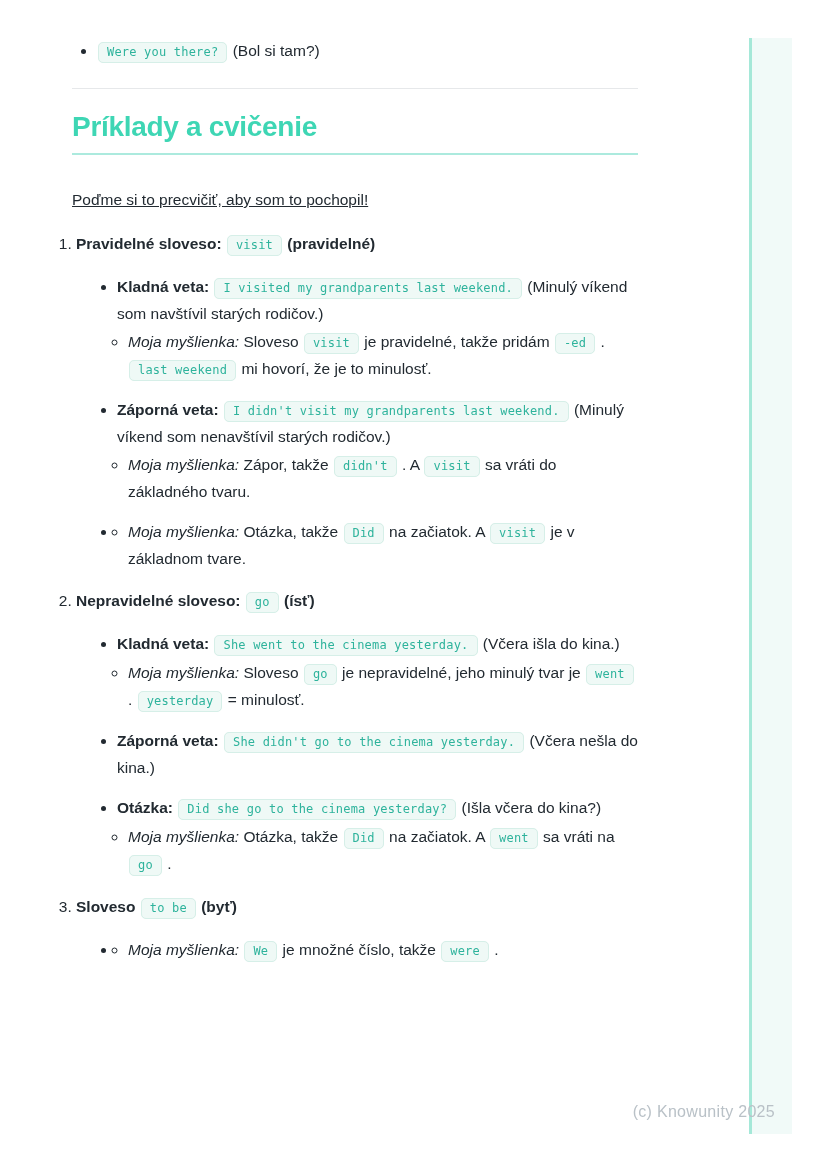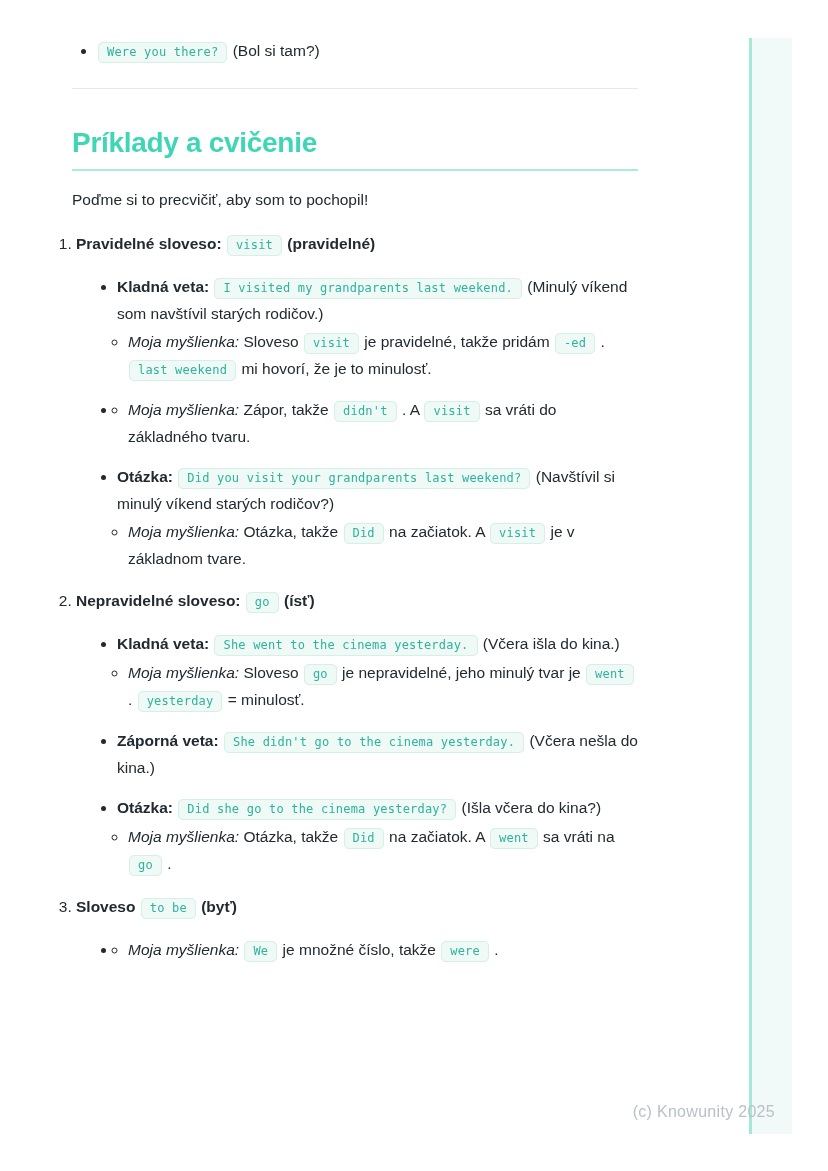--- a/index.html
+++ b/index.html
@@ -10,25 +10,25 @@
     font-size:15.5px; color:#222a31;
   }
   .content { position:absolute; left:72px; top:38px; width:566px; }
 
   .toplist { list-style:disc; padding-left:25px; }
   .toplist li { line-height:26px; }
 
   .divider { border:none; border-top:1px solid var(--divider,#e6e8ea); margin-top:23px; }
 
   h2.section-heading {
-    margin-top:38px; font-size:28px; line-height:32px; font-weight:700;
+    margin-top:22px; font-size:28px; line-height:32px; font-weight:700;
     letter-spacing:-0.3px; color:var(--accent,#3ed6b4);
     padding-bottom:10px; border-bottom:2px solid var(--accent_light,#aceade);
   }
-  .intro { margin-top:16px; line-height:26px; }
+  .intro { margin-top:32px; line-height:26px;text-decoration:underline; }
 
   ol.main { margin-top:18px; padding-left:4px; list-style:decimal; }
   ol.main > li { margin-bottom:16px; line-height:26px; }
   .ititle { line-height:26px; }
 
   ul.l2 { list-style:disc; padding-left:41px; margin-top:16px; }
   ul.l2 > li { margin-bottom:14px; line-height:26px; }
   ul.l2 > li:last-child { margin-bottom:0; }
 
   ul.l3 { list-style:circle; padding-left:11px; margin-top:2px; }
@@ -75,26 +75,26 @@
       <li>
         <div class="ititle"><span class="b">Pravidelné sloveso: </span><span class="code">visit</span><span class="b"> (pravidelné)</span></div>
         <ul class="l2">
           <li>
             <div class="bmain"><span class="b">Kladná veta: </span><span class="code">I visited my grandparents last weekend.</span><span class="p"> (Minulý víkend som navštívil starých rodičov.)</span></div>
             <ul class="l3">
               <li><span class="i">Moja myšlienka:</span><span class="p"> Sloveso </span><span class="code">visit</span><span class="p"> je pravidelné, takže pridám </span><span class="code">-ed</span><span class="p"> . </span><span class="code">last weekend</span><span class="p"> mi hovorí, že je to minulosť.</span></li>
             </ul>
           </li>
           <li>
+            <div class="bmain"><span class="b">Záporná veta: </span><span class="code">I didn't visit my grandparents last weekend.</span><span class="p"> (Minulý víkend som nenavštívil starých rodičov.)</span></div>
             <ul class="l3">
               <li><span class="i">Moja myšlienka:</span><span class="p"> Zápor, takže </span><span class="code">didn't</span><span class="p"> . A </span><span class="code">visit</span><span class="p"> sa vráti do základného tvaru.</span></li>
             </ul>
           </li>
           <li>
-            <div class="bmain"><span class="b">Otázka: </span><span class="code">Did you visit your grandparents last weekend?</span><span class="p"> (Navštívil si minulý víkend starých rodičov?)</span></div>
             <ul class="l3">
               <li><span class="i">Moja myšlienka:</span><span class="p"> Otázka, takže </span><span class="code">Did</span><span class="p"> na začiatok. A </span><span class="code">visit</span><span class="p"> je v základnom tvare.</span></li>
             </ul>
           </li>
         </ul>
       </li>
       <li>
         <div class="ititle"><span class="b">Nepravidelné sloveso: </span><span class="code">go</span><span class="b"> (ísť)</span></div>
         <ul class="l2">
           <li>

